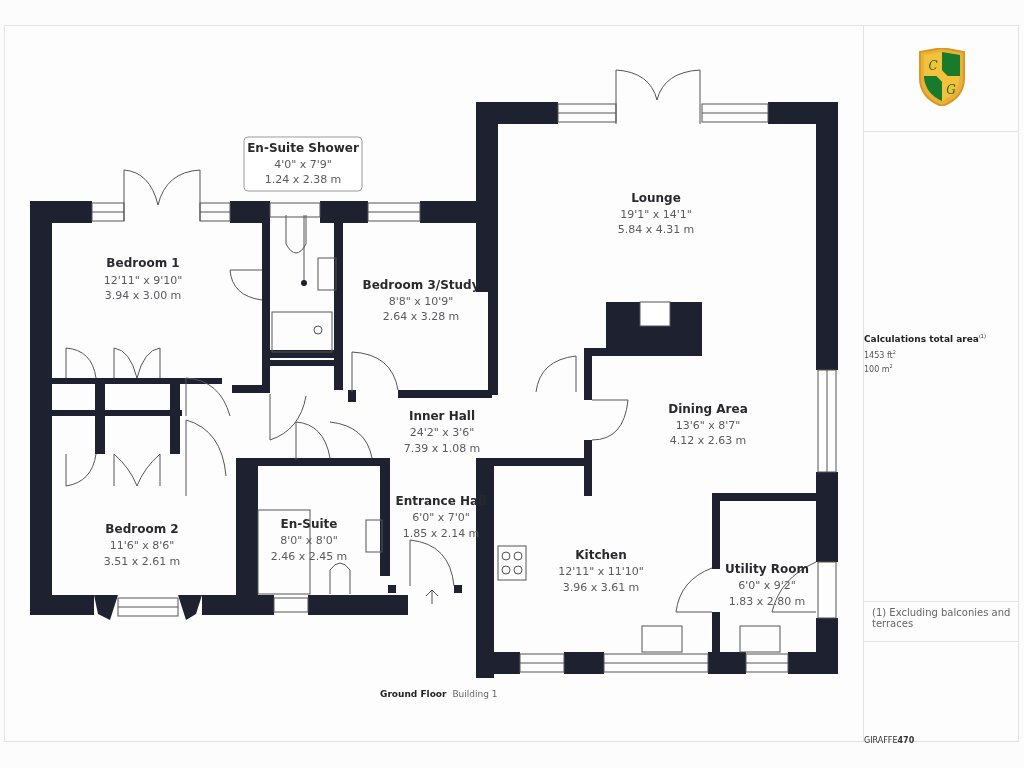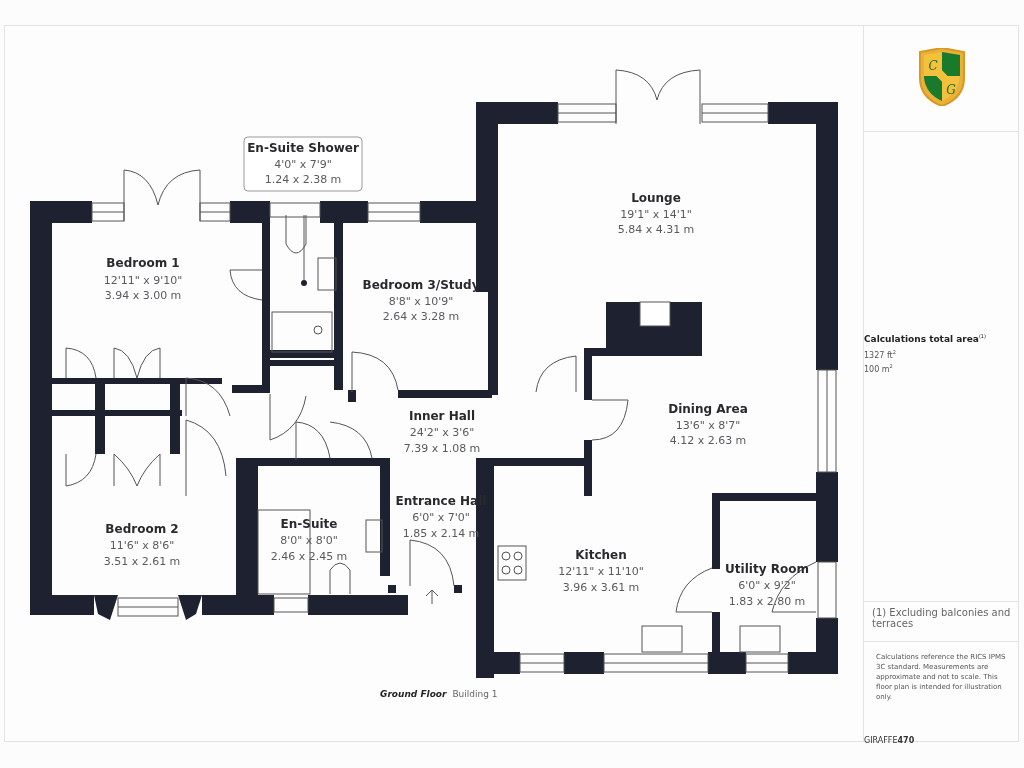--- a/index.html
+++ b/index.html
@@ -17,21 +17,21 @@
   .area-val sup { font-size:5px; }
   .note { position:absolute; left:8px; right:0; top:582px; font-size:10px; color:#666; }
   .calc { position:absolute; left:12px; right:12px; top:627px; font-size:7px; line-height:10px; color:#555; }
   .brand { position:absolute; left:0; right:0; top:711px; font-size:8px; color:#333; }
   .brand b { font-weight:bold; }
   .logo { position:absolute; left:54px; top:23px; width:48px; height:58px; }
   svg.plan { position:absolute; left:0; top:0; }
   .rm-name { font-family:"DejaVu Sans", sans-serif; font-weight:bold; font-size:12px; fill:#2a2a2e; text-anchor:middle; }
   .rm-dim { font-family:"DejaVu Sans", sans-serif; font-size:11px; fill:#5a5a5e; text-anchor:middle; }
   .caption { position:absolute; top:689px; left:380px; font-size:9px; color:#222; }
-  .caption .f { font-weight:bold;font-style:italic; }
+  .caption .f { font-weight:bold; }
   .caption .b { color:#666; margin-left:6px; }
 </style>
 </head>
 <body>
 
 <div class="frame"></div>
 
 <svg class="plan" width="1024" height="768" viewBox="0 0 1024 768">
   <g fill="#1e2230">
 
@@ -226,19 +226,18 @@
       <rect x="20" y="24" width="8" height="8" transform="rotate(45 24 28)" fill="#f3c23c"></rect>
       <text x="15" y="22" font-size="12" font-style="italic" fill="#2b6a1e" text-anchor="middle" font-family="'DejaVu Serif', serif">C</text>
       <text x="33" y="46" font-size="12" font-style="italic" fill="#2b6a1e" text-anchor="middle" font-family="'DejaVu Serif', serif">G</text>
     </svg>
   </div>
   <div class="sb-sec area-box"></div>
   <div class="sb-sec note-box"></div>
   <div class="sb-sec calc-box"></div>
 
   <div class="area-title"><span>Calculations total area</span><sup>(1)</sup></div>
-  <div class="area-val" style="top:324px"><span>1327 ft</span><sup>2</sup></div>
+  <div class="area-val" style="top:324px"><span>1453 ft</span><sup>2</sup></div>
   <div class="area-val" style="top:338px"><span>100 m</span><sup>2</sup></div>
 
   <div class="note">(1) Excluding balconies and terraces</div>
-  <div class="calc">Calculations reference the RICS IPMS 3C standard. Measurements are approximate and not to scale. This floor plan is intended for illustration only.</div>
   <div class="brand"><span>GIRAFFE</span><b>470</b></div>
 </div>
 
 </body></html>

